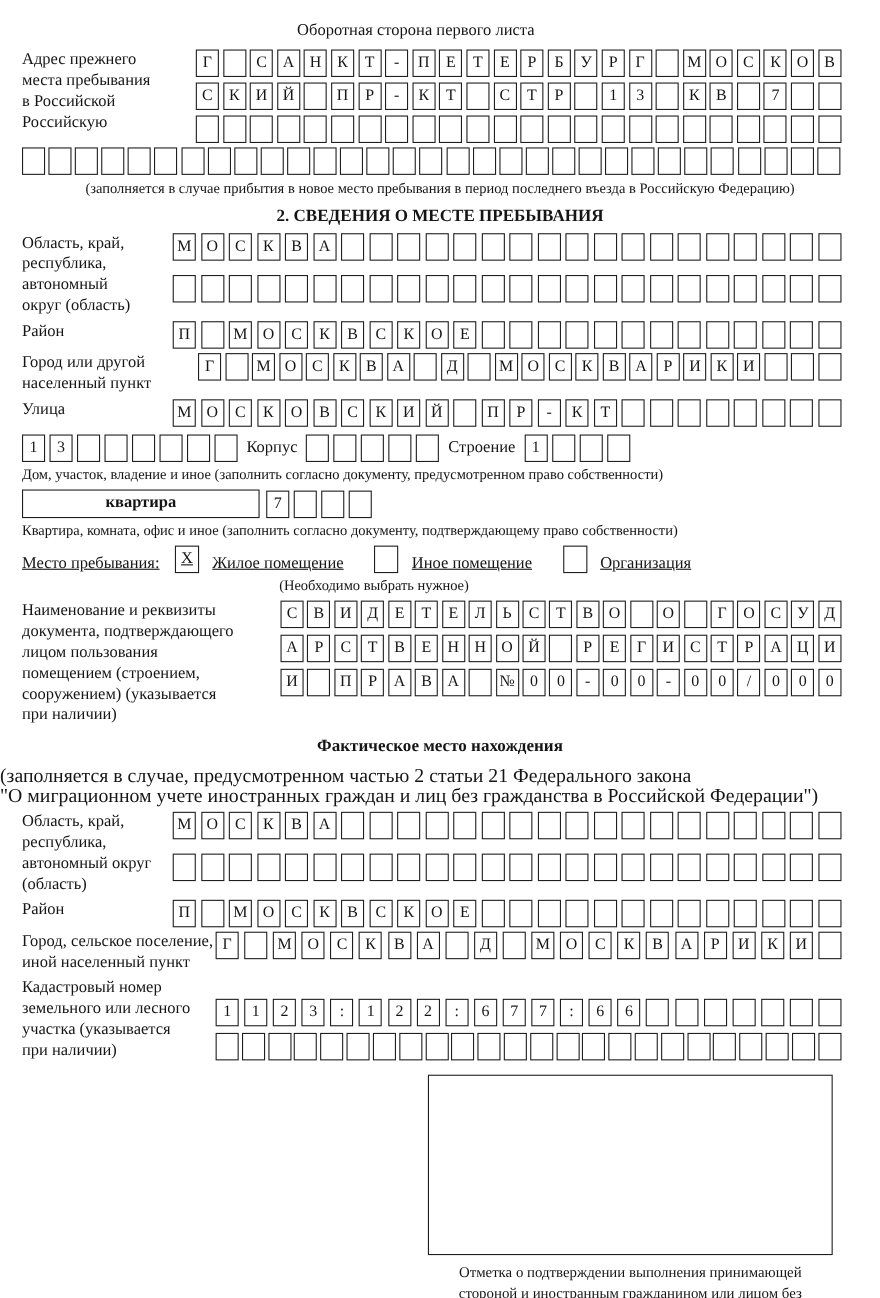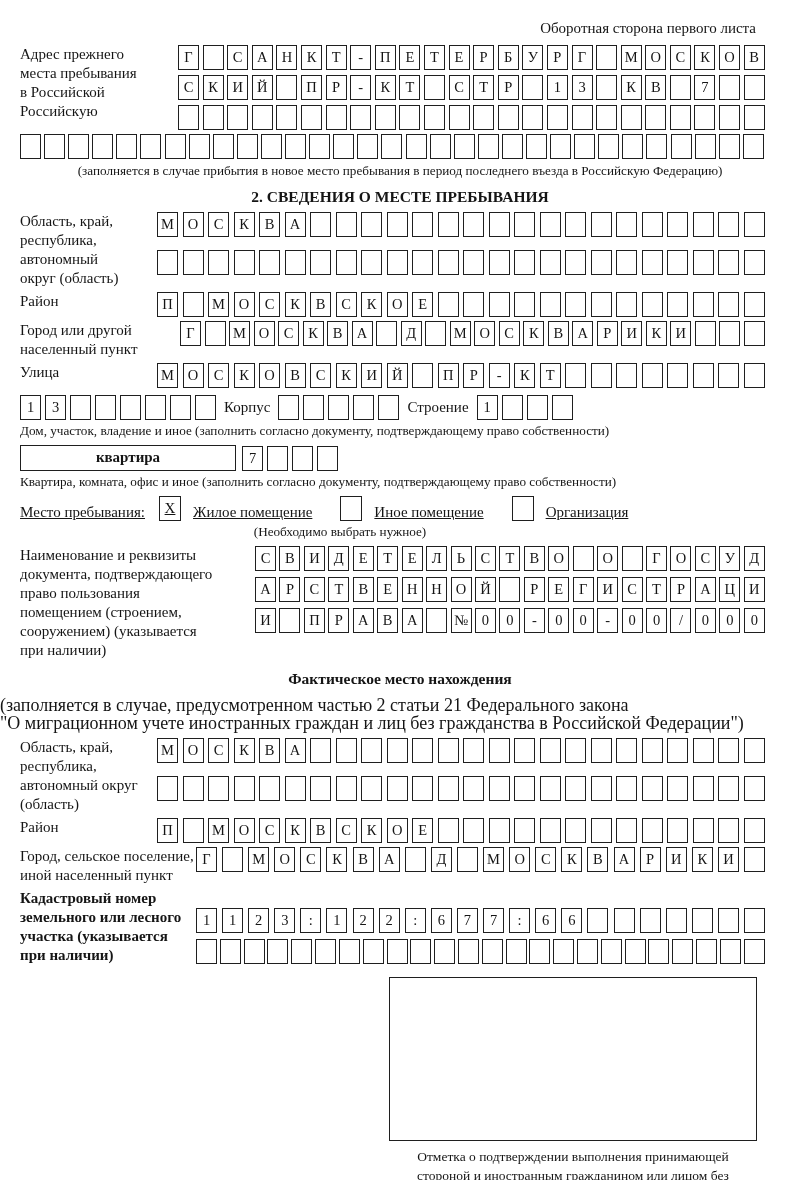--- a/index.html
+++ b/index.html
@@ -1,23 +1,23 @@
 <!DOCTYPE html>
 <html lang="ru"><head>
 <meta charset="utf-8">
 <style>
   html,body{margin:0;padding:0;background:#fff;}
   body{width:800px;height:1180px;overflow:hidden;color:#151515;
        font-family:"Liberation Serif","DejaVu Serif",serif;}
-  .sheet-note{ text-align:right; padding:20px 44px 0 0; font-size:15px;}
+  .sheet-note{ text-align:center; padding:20px 44px 0 0; font-size:15px;}
   .ml{margin-left:20px;}
   .flexrow{display:flex; align-items:flex-start;}
   .lbl{font-size:15px; line-height:19px; flex:none;}
   .lbl-a{width:158px;} .lbl-s{width:137px;} .lbl-city{width:160px;}
-  .lbl-doc{width:235px;} .lbl-f{width:176px;font-weight:bold;}
+  .lbl-doc{width:235px;} .lbl-f{width:176px;}
   .gridcol{display:flex; flex-direction:column; gap:5px;}
   .cells{display:flex; justify-content:space-between;}
   .cells.gap{justify-content:flex-start; gap:4px; width:auto;}
   .grid-a{width:587px;} .grid-s{width:608px;} .grid-city{width:585px;}
   .grid-doc{width:510px;} .grid-full{width:744px;} .grid-f{width:569px;}
   .cell{width:21px;height:25px;border:1.6px solid #1f1f1f;box-sizing:border-box;
         font-size:14.5px;line-height:22px;text-align:center;flex:none;background:#fff;}
   .caption{font-size:13.2px; text-align:center; margin-top:4px;}
   .caption-left{font-size:13.2px; margin:3px 0 0 20px;}
   .h-bold{font-weight:bold; text-align:center; font-size:15.5px;}
@@ -346,21 +346,21 @@
       <div class="cell"></div>
     </div>
   <div class="inline-lbl">Строение</div>
   <div class="cells gap">
       <div class="cell">1</div>
       <div class="cell"></div>
       <div class="cell"></div>
       <div class="cell"></div>
     </div>
 </div>
-<div class="caption-left">Дом, участок, владение и иное (заполнить согласно документу, подтверждающему право собственности)</div>
+<div class="caption-left">Дом, участок, владение и иное (заполнить согласно документу, предусмотренном право собственности)</div>
 
 <div class="flexrow ml mt6" style="align-items:center">
   <div class="widebox box-kv">квартира</div>
   <div class="cells gap">
       <div class="cell">7</div>
       <div class="cell"></div>
       <div class="cell"></div>
       <div class="cell"></div>
     </div>
 </div>
@@ -374,21 +374,21 @@
   <span class="stay-opt">Иное помещение</span>
   <span class="chk"></span>
   <span class="stay-opt">Организация</span>
 </div>
 <div class="subnote">(Необходимо выбрать нужное)</div>
 
 <div class="flexrow ml mt6">
   <div class="lbl lbl-doc">
     <div>Наименование и реквизиты</div>
     <div>документа, подтверждающего</div>
-    <div>право пользования</div>
+    <div>лицом пользования</div>
     <div>помещением (строением,</div>
     <div>сооружением) (указывается</div>
     <div>при наличии)</div>
   </div>
   <div class="gridcol" style="gap:6px">
     <div class="cells grid-doc">
         <div class="cell">С</div>
         <div class="cell">В</div>
         <div class="cell">И</div>
         <div class="cell">Д</div>

